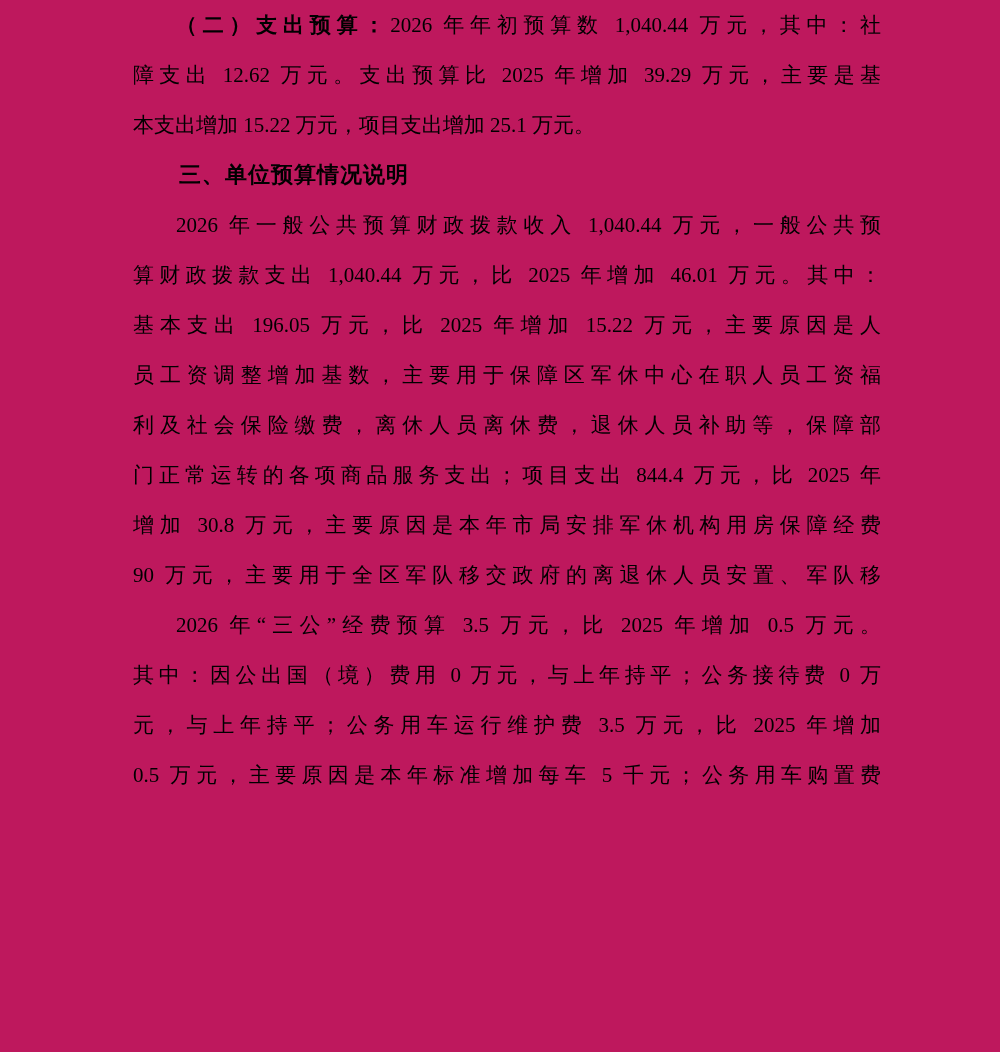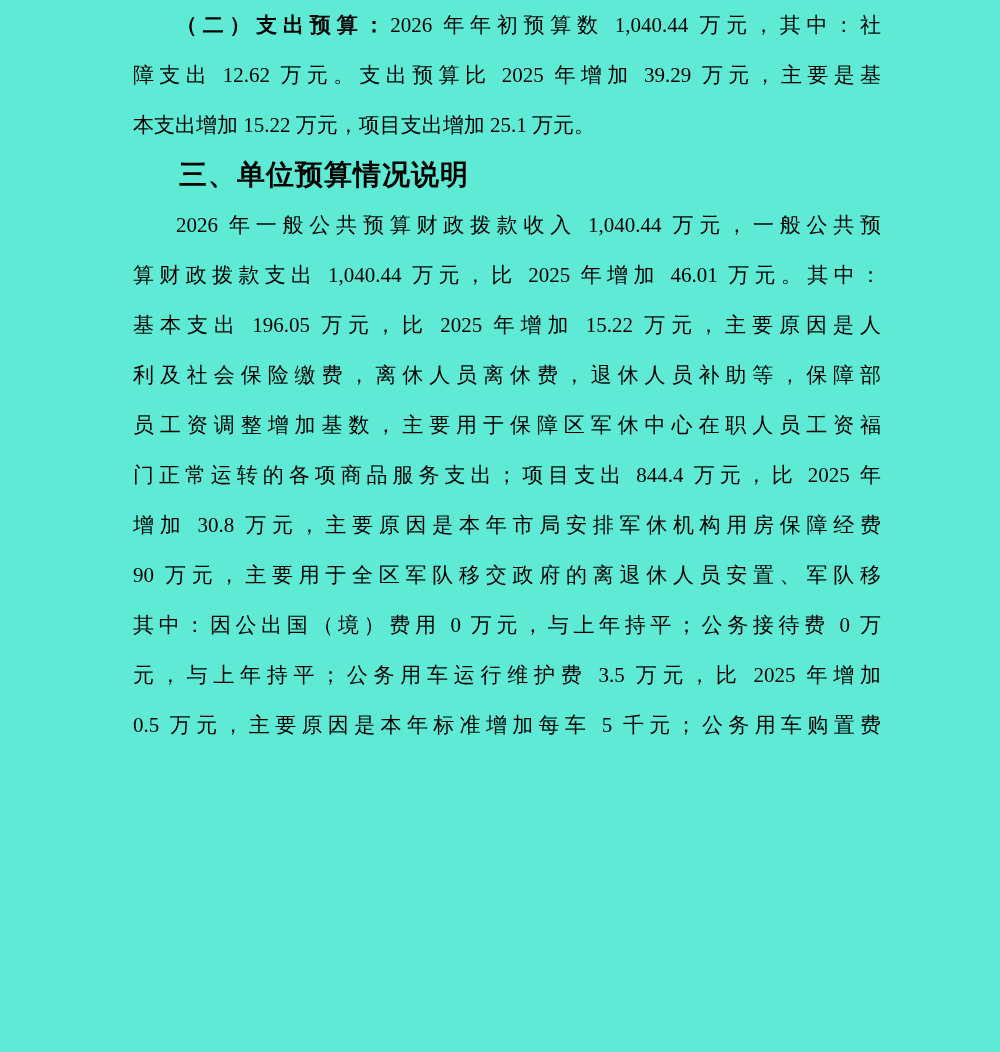--- a/index.html
+++ b/index.html
@@ -4,21 +4,21 @@
 <style>
   html, body {
     margin: 0;
     padding: 0;
     background: #ffffff;
   }
   .page {
     position: relative;
     width: 1000px;
     height: 1052px;
-    background: #5eead4;
+    background: #be185d;
     color: #000000;
     font-family: "Liberation Serif", "DejaVu Serif", serif;
     font-size: 21px;
     overflow: hidden;
   }
   .content {
     margin-left: 133px;
     width: 748px;
   }
   .line {
@@ -30,21 +30,21 @@
   .just {
     text-align: justify;
     text-align-last: justify;
   }
   .indent {
     text-indent: 43px;
   }
   .heading {
     font-family: "Liberation Sans", "DejaVu Sans", sans-serif;
     font-weight: bold;
-    font-size: 28px;
+    font-size: 22px;
     text-indent: 46px;
     letter-spacing: 1px;
   }
   .lead {
     font-weight: bold;
   }
 </style>
 </head>
 <body>
 
@@ -53,26 +53,27 @@
 
     <div class="line indent just"><span class="lead">（二）支出预算：</span><span>2026 年年初预算数 1,040.44 万元，其中：社</span></div>
     <div class="line just">障支出 12.62 万元。支出预算比 2025 年增加 39.29 万元，主要是基</div>
     <div class="line">本支出增加 15.22 万元，项目支出增加 25.1 万元。</div>
 
     <div class="line heading">三、单位预算情况说明</div>
 
     <div class="line indent just">2026 年一般公共预算财政拨款收入 1,040.44 万元，一般公共预</div>
     <div class="line just">算财政拨款支出 1,040.44 万元，比 2025 年增加 46.01 万元。其中：</div>
     <div class="line just">基本支出 196.05 万元，比 2025 年增加 15.22 万元，主要原因是人</div>
+    <div class="line just">员工资调整增加基数，主要用于保障区军休中心在职人员工资福</div>
     <div class="line just">利及社会保险缴费，离休人员离休费，退休人员补助等，保障部</div>
-    <div class="line just">员工资调整增加基数，主要用于保障区军休中心在职人员工资福</div>
     <div class="line just">门正常运转的各项商品服务支出；项目支出 844.4 万元，比 2025 年</div>
     <div class="line just">增加 30.8 万元，主要原因是本年市局安排军休机构用房保障经费</div>
     <div class="line just">90 万元，主要用于全区军队移交政府的离退休人员安置、军队移</div>
 
 
 
+    <div class="line indent just">2026 年“三公”经费预算 3.5 万元，比 2025 年增加 0.5 万元。</div>
     <div class="line just">其中：因公出国（境）费用 0 万元，与上年持平；公务接待费 0 万</div>
     <div class="line just">元，与上年持平；公务用车运行维护费 3.5 万元，比 2025 年增加</div>
     <div class="line just">0.5 万元，主要原因是本年标准增加每车 5 千元；公务用车购置费</div>
 
   </div>
 </div>
 
 </body></html>

